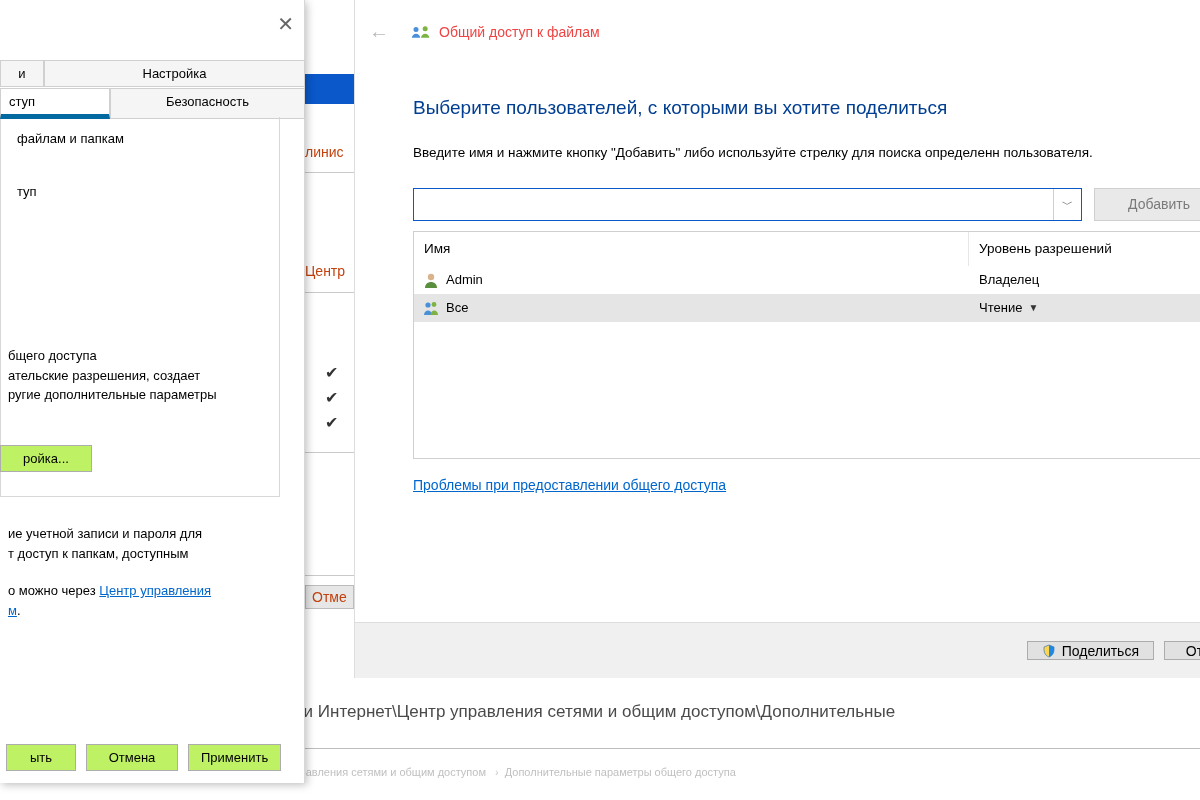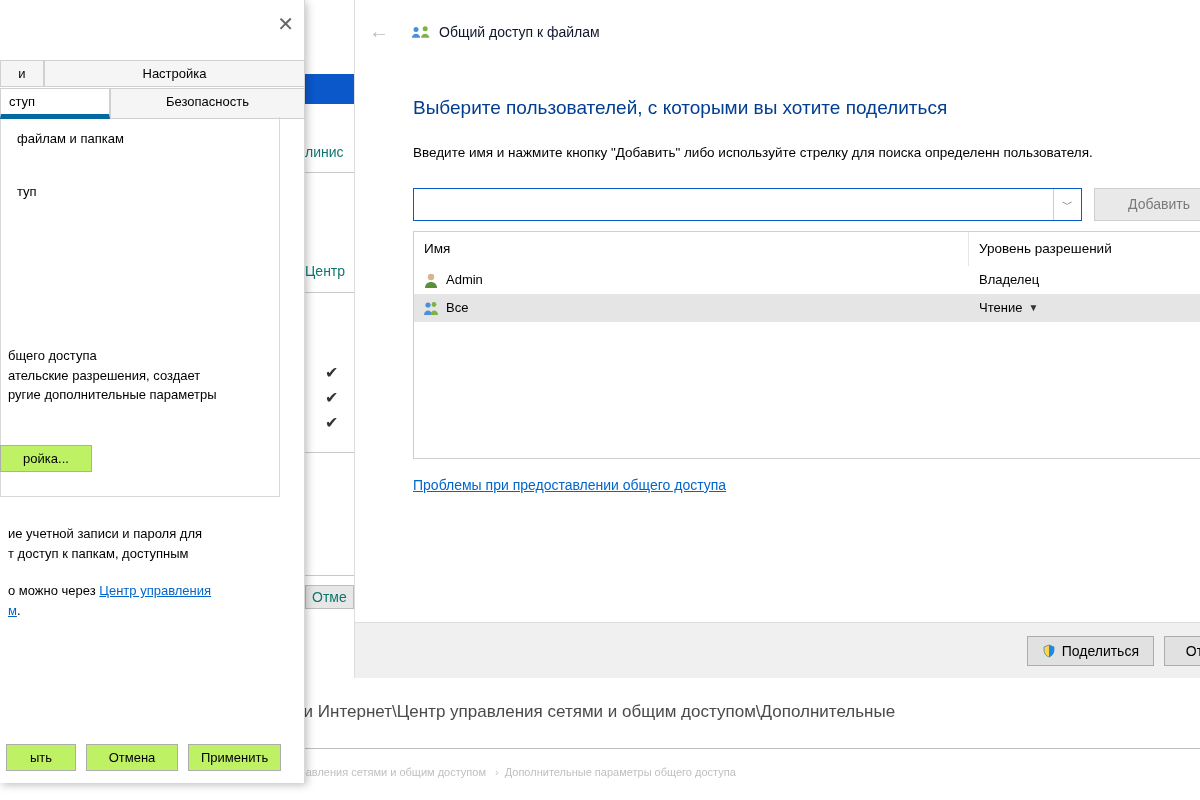--- a/index.html
+++ b/index.html
@@ -112,21 +112,21 @@
   
   .behind-accent {
     position: absolute;
     background: #0a58ca;
     width: 50px; height: 30px;
   }
   .behind-check {
     position: absolute; font-size: 16px; color:#333;
   }
   .behind-text {
-    position: absolute; color:#0f766e; font-size:14px;
+    position: absolute; color:#c2410c; font-size:14px;
   }
 
   
   .share-dlg {
     position: absolute;
     left: 354px; top: 0;
     width: 870px; height: 678px;
     background: #fff;
     border-left: 1px solid #ddd;
   }
@@ -137,21 +137,21 @@
   .back-arrow {
     width: 28px; font-size: 20px; color: #b8b8b8;
     cursor: pointer;
   }
   .share-icon {
     width: 20px; height: 18px;
     margin-left: 14px; margin-right: 8px;
     display:inline-block;
   }
   .share-icon svg { width:20px; height:18px; }
-  .share-header-title { font-size: 14px; color:#0f172a; }
+  .share-header-title { font-size: 14px; color:#ef4444; }
   .share-body { padding: 0 0 0 58px; }
   .share-title {
     color: #003e92;
     font-size: 19px;
     margin-top: 36px;
     margin-bottom: 24px;
   }
   .share-desc {
     font-size: 13.5px;
     line-height: 1.55;
@@ -234,21 +234,21 @@
     background:#f0f0f0;
     height: 56px;
     display:flex;
     justify-content:flex-end;
     align-items:center;
     gap: 10px;
     padding-right: 0;
   }
   .footer-btn {
     min-width: 120px;
-    height: 30px;
+    height: 19px;
     background:#e1e1e1;
     border:1px solid #acacac;
     display:flex; align-items:center; justify-content:center;
     font-size: 14px;
     cursor:pointer;
     padding: 0 14px;
   }
   .shield {
     width:14px; height:14px; margin-right:6px;
   }

